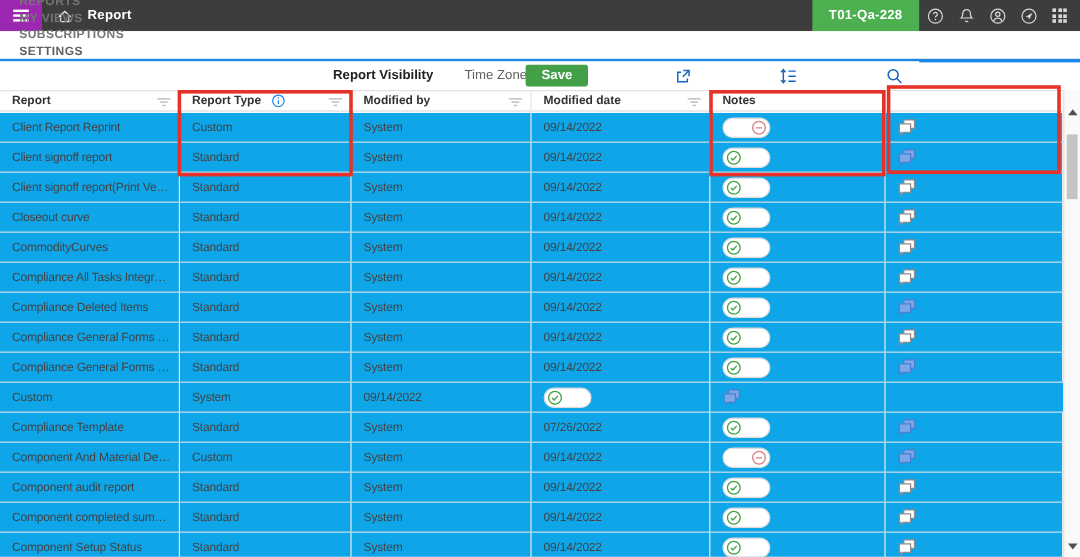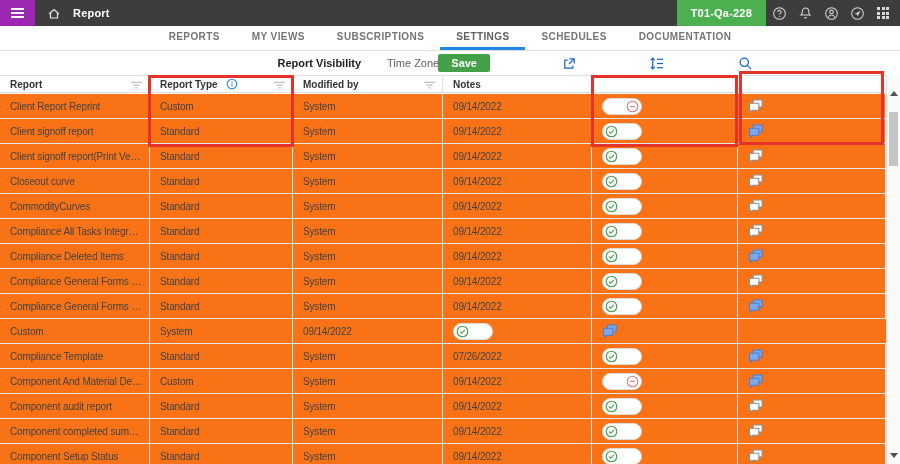--- a/index.html
+++ b/index.html
@@ -12,39 +12,39 @@
   .hamburger span { display:block; width:13px; height:1.6px; background:#fff; }
   .home-btn { margin-left:12px; display:flex; align-items:center; }
   .app-title { color:#fff; font-size:11px; font-weight:bold; margin-left:12px; letter-spacing:.2px; }
   .topbar-right { margin-left:auto; display:flex; align-items:center; height:26px;text-align:right; }
   .env-badge { height:26px; background:#4caf50; color:#fff; font-size:11px; font-weight:bold; display:flex; align-items:center; padding:0 14px; letter-spacing:.2px; }
   .tb-icon { width:26px; height:26px; display:flex; align-items:center; justify-content:center; cursor:pointer; }
   .grid-icon { display:grid; grid-template-columns:repeat(3,3px); grid-template-rows:repeat(3,3px); gap:1.5px; }
   .grid-icon i { background:#d8d8d8; }
 
   
-  .tabbar { position:absolute; top:26px; left:0; width:900px; height:25px; background:#fff; border-bottom:1px solid #e0e0e0; display:flex; justify-content:center; align-items:stretch; }
+  .tabbar { position:absolute; top:26px; left:0; width:900px; height:25px; background:#fff; border-bottom:1px solid #e0e0e0; display:flex; justify-content:center; align-items:stretch;flex-direction:column; }
   .tab { font-size:10px; font-weight:bold; color:#757575; letter-spacing:.4px; padding:0 16px; display:flex; align-items:center; cursor:pointer; border-bottom:3px solid transparent; }
   .tab.active { color:#616161; border-bottom:3px solid #1e88e5; }
 
   
   .subbar { position:absolute; top:51px; left:0; width:766px; height:24px; background:#fff; display:flex; align-items:center; justify-content:center; }
   .subtab { font-size:11px; color:#616161; margin:0 13px; cursor:pointer; }
   .subtab.active { font-weight:bold; color:#212121; }
   .subbar-right { position:absolute; right:12px; top:0; height:24px; display:flex; align-items:center;gap:48px; }
   .save-btn { background:#43a047; color:#fff; border:none; font-size:11px; font-weight:bold; padding:3px 13px; border-radius:2px; cursor:pointer; font-family:inherit; }
   .tool-icon { width:18px; height:18px; margin-left:22px; display:flex; align-items:center; justify-content:center; cursor:pointer; }
 
   
   .grid-cols { display:grid; grid-template-columns:150px 143px 150px 149px 146px 148px; }
   .thead { position:absolute; top:75px; left:0; width:886px; height:18px; border-top:1px solid #e0e0e0; border-bottom:1px solid #dcdcdc; background:#fff; }
   .th { display:flex; align-items:center; padding:0 6px 0 10px; border-right:1px solid #e6e6e6; font-size:10px; font-weight:bold; color:#333; overflow:hidden; white-space:nowrap; cursor:pointer; }
   .th .flex-spacer { flex:1; }
   .tbody { position:absolute; top:94px; left:0; width:886px; height:370px; overflow:hidden; }
-  .trow { height:25px; border-bottom:1px solid #e6e6e6; background:#f97316; }
+  .trow { height:25px; border-bottom:1px solid #e6e6e6; background:#0ea5e9; }
   .td { display:flex; align-items:center; padding:0 6px 0 10px; border-right:1px solid #ececec; font-size:10px; color:#424242; overflow:hidden; white-space:nowrap; text-overflow:ellipsis; letter-spacing:-0.15px; }
   .td > span { overflow:hidden; text-overflow:ellipsis; }
 
   
   .pill { width:40px; height:17px; border:1px solid #dcdcdc; border-radius:9px; background:#fff; display:flex; align-items:center; padding:0 2px; cursor:pointer; }
   .pill.off { justify-content:flex-end; }
   .pill .icon-on, .pill .icon-off { display:none; }
   .pill.on .icon-on { display:block; }
   .pill.off .icon-off { display:block; }
 
@@ -210,20 +210,33 @@
         <svg width="13" height="11" viewBox="0 0 14 12">
           <g fill="#c2c2c2">
             <rect x="1" y="3" width="12" height="1.4"></rect>
             <rect x="3.5" y="6" width="7" height="1.4"></rect>
             <rect x="5.5" y="9" width="3" height="1.4"></rect>
           </g>
         </svg>
       </span>
   </div>
   <div class="th">
+    <span>Modified date</span>
+      <span class="flex-spacer"></span>
+    <span>
+        <svg width="13" height="11" viewBox="0 0 14 12">
+          <g fill="#c2c2c2">
+            <rect x="1" y="3" width="12" height="1.4"></rect>
+            <rect x="3.5" y="6" width="7" height="1.4"></rect>
+            <rect x="5.5" y="9" width="3" height="1.4"></rect>
+          </g>
+        </svg>
+      </span>
+  </div>
+  <div class="th">
     <span>Notes</span>
   </div>
 </div>
 
 <div class="tbody">
   <div class="trow grid-cols">
     <div class="td">
         <span>Client Report Reprint</span>
       </div>
     <div class="td">

